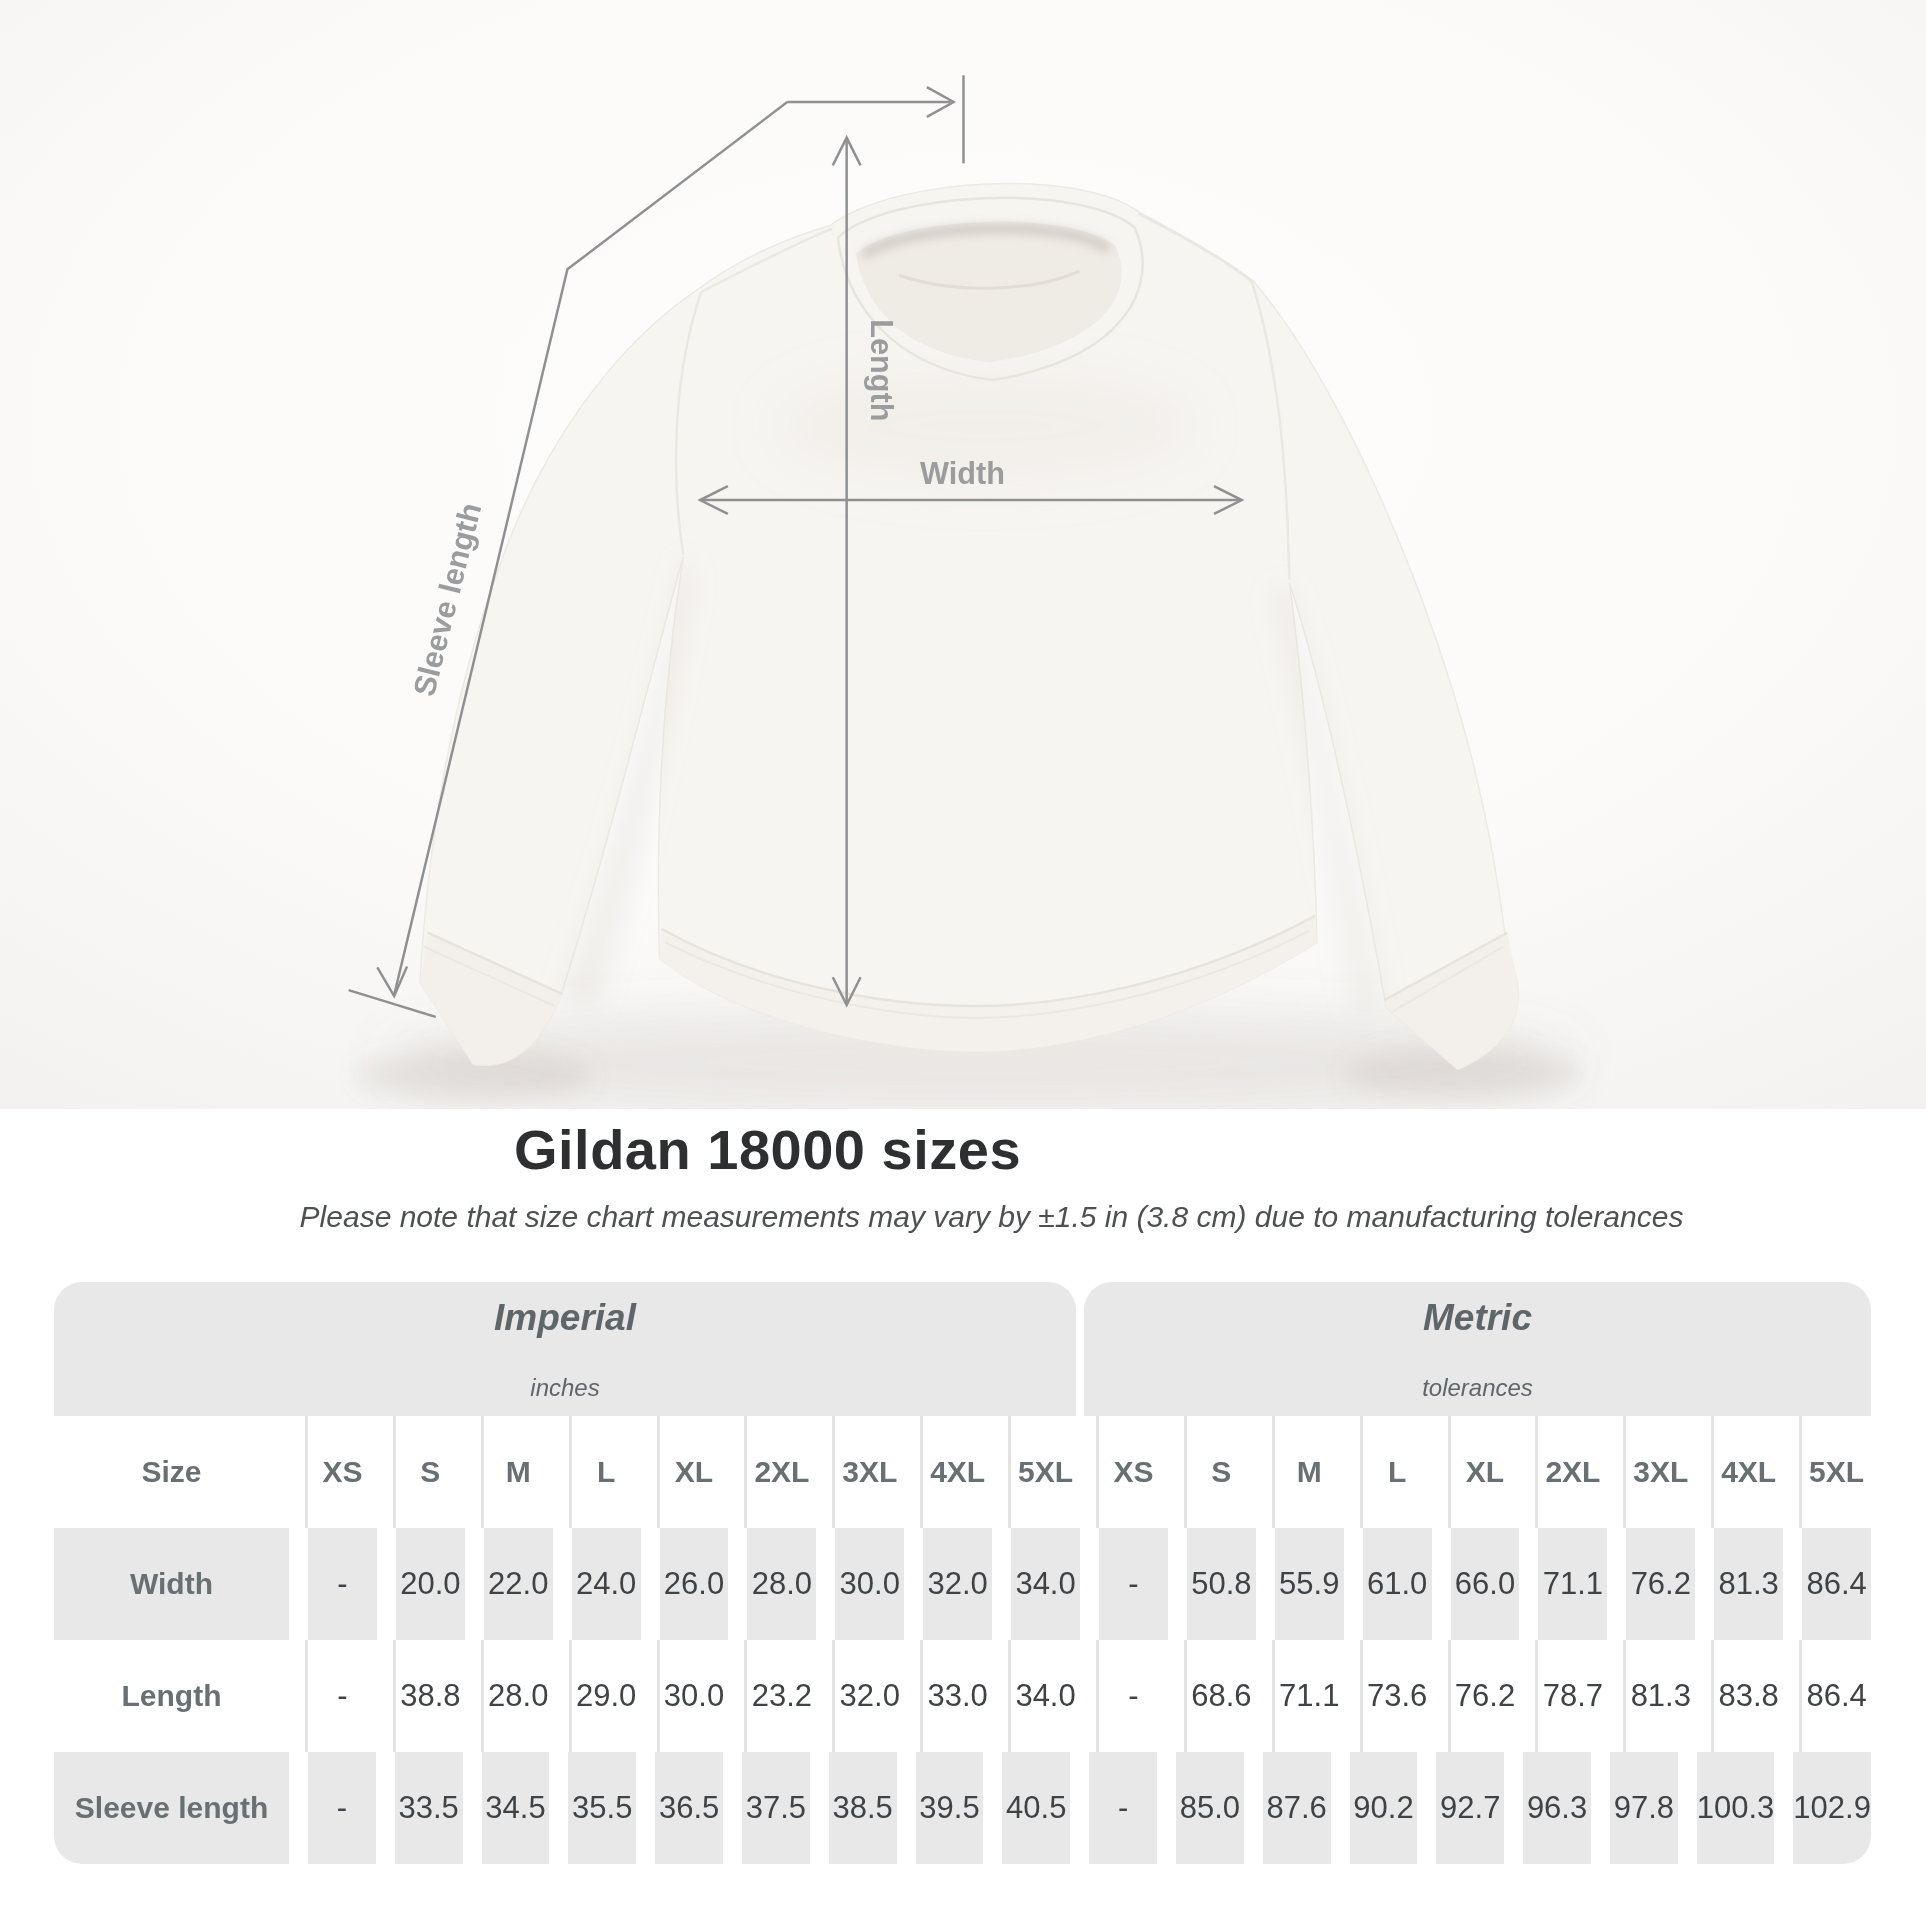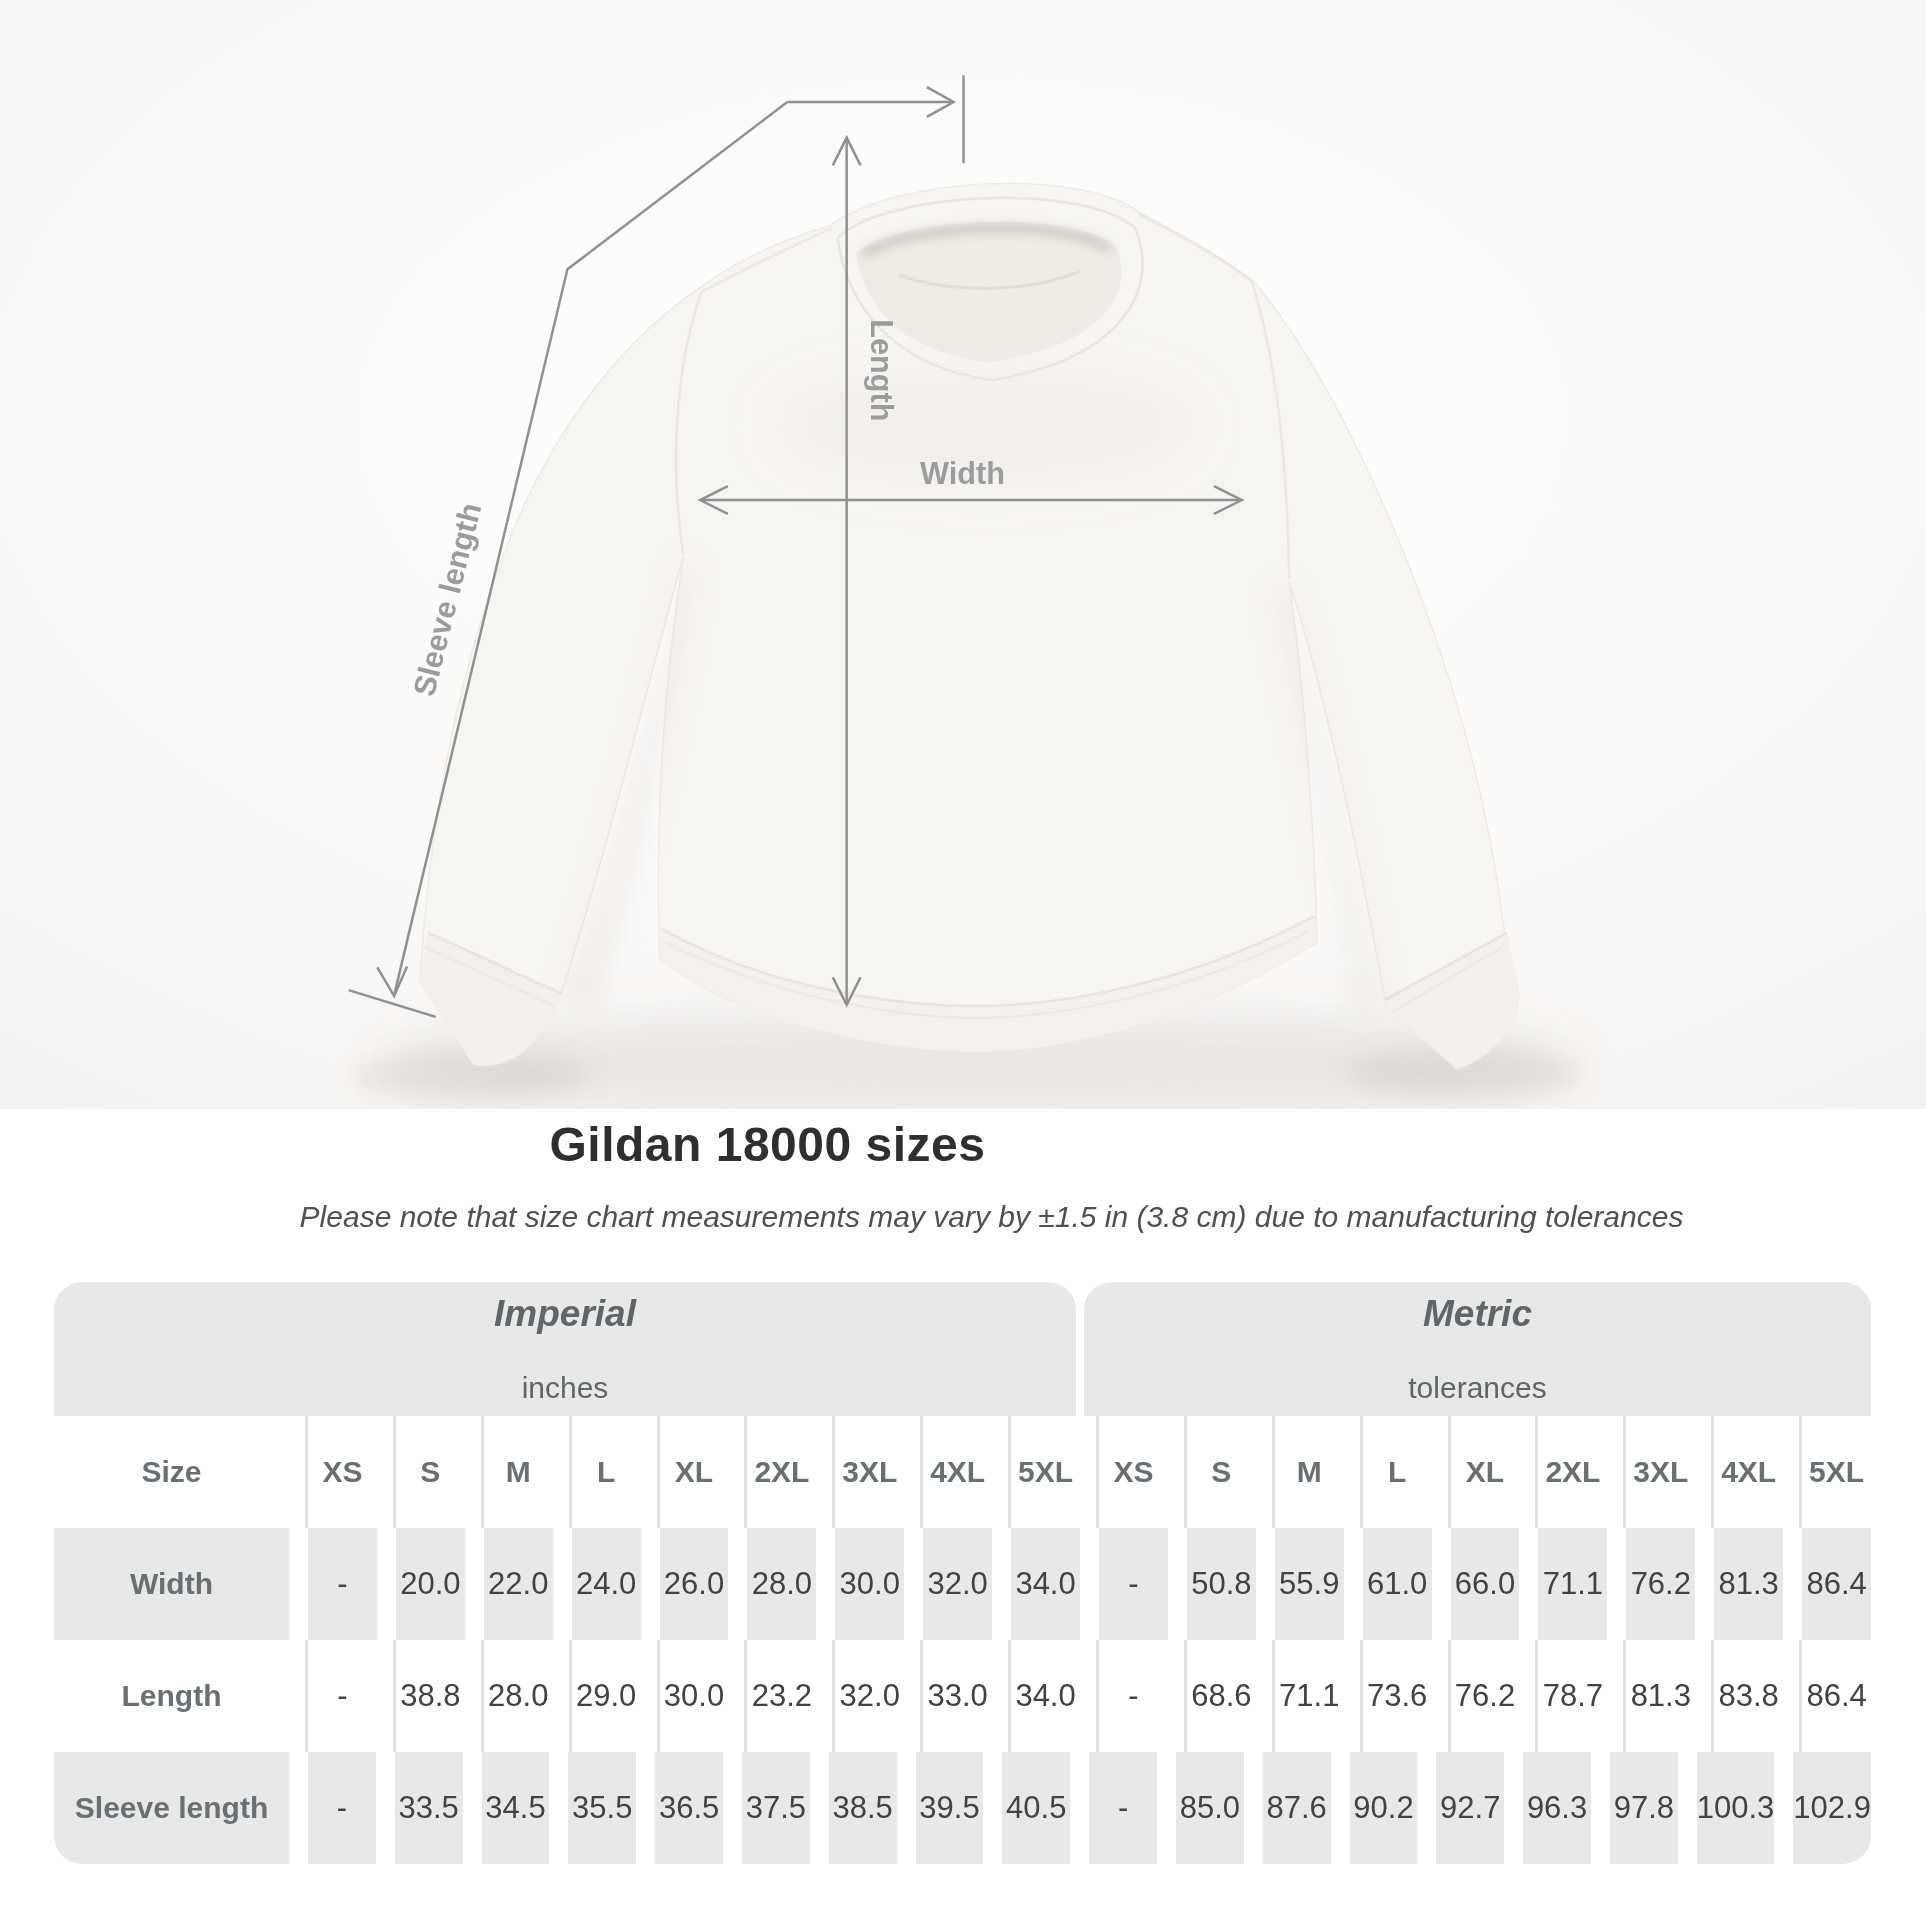--- a/index.html
+++ b/index.html
@@ -5,33 +5,33 @@
   html,body{margin:0;padding:0;background:#ffffff;}
   .page{position:relative;width:1927px;height:1927px;background:#ffffff;overflow:hidden;
         font-family:"Liberation Sans", sans-serif;}
 
   
   .photo{position:absolute;left:0;top:0;width:1927px;height:1109px;}
   .photo svg{display:block;}
 
   
   .title{position:absolute;left:0;top:1117px;width:1535px;text-align:center;
-         font-size:48px;font-weight:bold;color:#2e2f30;letter-spacing:0.5px;}
+         font-size:56px;font-weight:bold;color:#2e2f30;letter-spacing:0.5px;}
   .subtitle{position:absolute;left:0;top:1200px;width:1927px;text-align:center;
             font-size:30px;font-style:italic;color:#4f5052;margin-left:28px;}
 
   
   .size-table{position:absolute;left:54px;top:1282px;width:1817px;}
   .band-row{display:flex;height:134px;}
   .band{background:#e8e8e8;border-radius:28px 28px 0 0;display:flex;flex-direction:column;
         align-items:center;justify-content:center;color:#5f666a;gap:24px;}
   .band-imperial{width:1022px;margin-right:8px;}
   .band-metric{flex:1;}
   .band .band-name{font-size:37px;font-weight:bold;font-style:italic;line-height:1.25;}
-  .band .band-unit{font-size:30px;line-height:1.3;margin-top:7px;}
+  .band .band-unit{font-size:24px;font-style:italic;line-height:1.3;margin-top:7px;}
 
   .trow{display:flex;height:112px;gap:16px;}
   .cell{display:flex;align-items:center;justify-content:center;box-sizing:border-box;}
   .cell.label{width:235px;flex:none;font-weight:bold;font-size:31px;color:#687074;}
   .cell.data{flex:1;border-left:3px solid #e3e3e3;}
   .cell.head{font-weight:bold;font-size:30px;color:#687074;}
   .cell.val{font-size:31px;color:#3f4346;}
   .trow.gray .cell{background:#e8e8e8;}
   .trow.gray .cell.data{border-left-color:#ffffff;}
   .trow.last{border-radius:0 0 28px 28px;overflow:hidden;}

